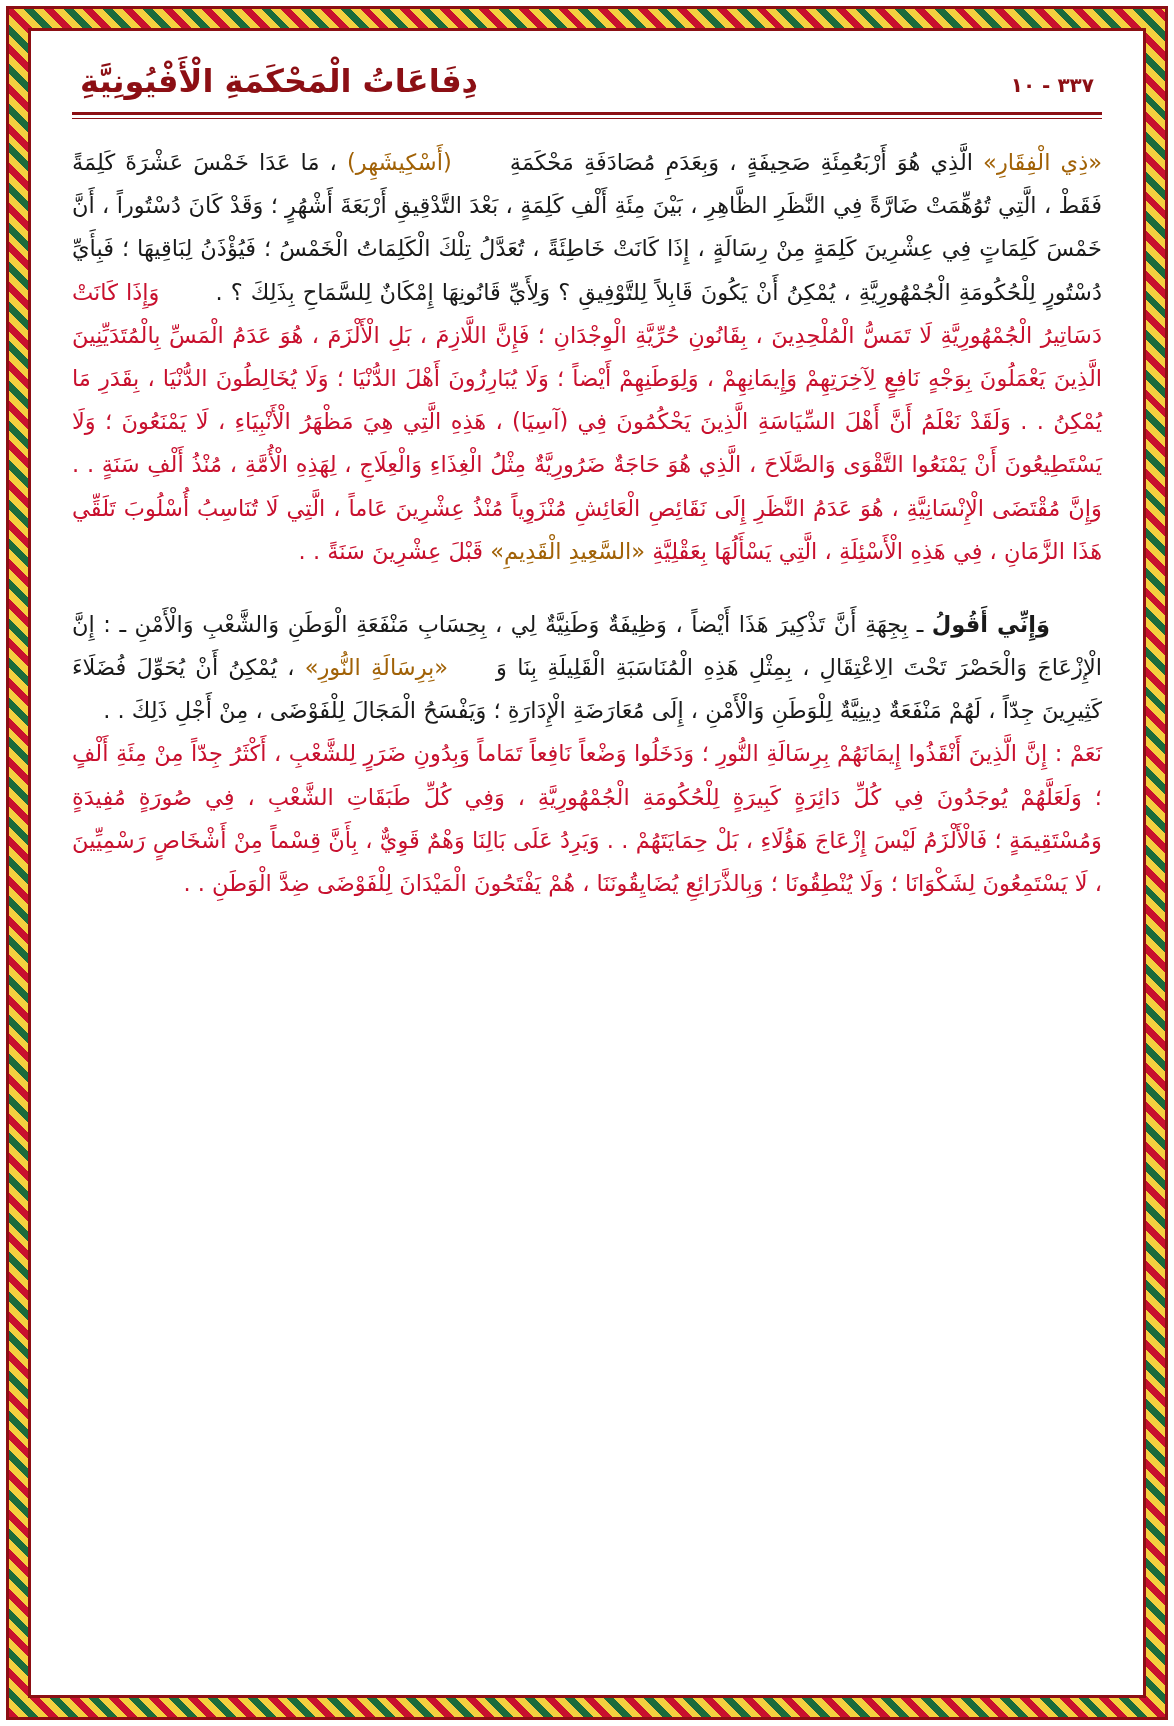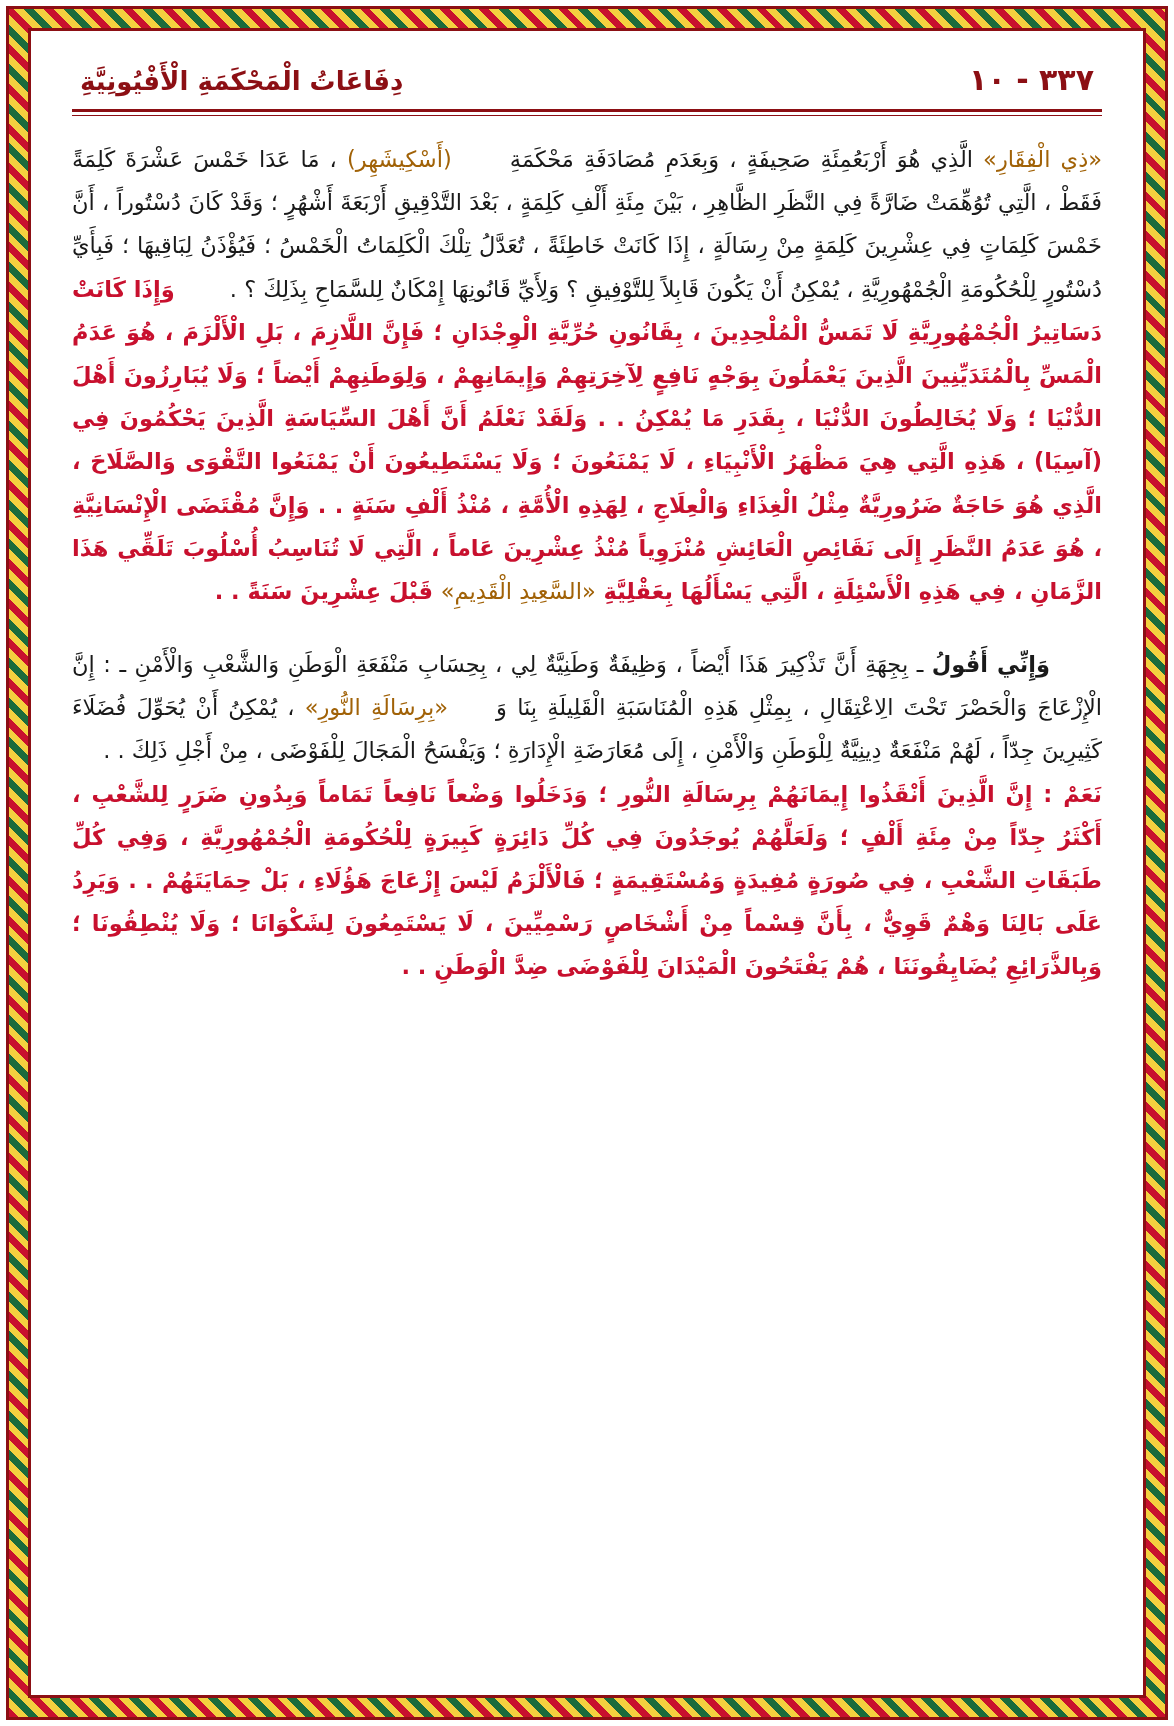--- a/index.html
+++ b/index.html
@@ -75,26 +75,26 @@
     flex-direction: row-reverse;
     justify-content: space-between;
     align-items: baseline;
     direction: rtl;
     padding: 0 8px 0 8px;
   }
   .header-page-number,
   .header-title {
     color: #8c0f14;
     font-weight: bold;
-    font-size: 30px;
+    font-size: 20px;
     letter-spacing: 0;
     white-space: nowrap;
   }
   .header-title {
-    font-size: 26px;
+    font-size: 32px;
   }
 
   .header-rule {
     margin: 12px 0 0 0;
     height: 0;
     border-top: 3px solid #8c0f14;
   }
   .header-rule2 {
     margin-top: 3px;
     height: 0;
@@ -119,21 +119,20 @@
   .para.indent {
     text-indent: 52px;
   }
 
   .black {
     color: #1a1a1a;
     margin-left: 48px;
   }
   .red {
     color: #c8102e;
-    font-weight: bold;
   }
   .quoted {
     font-weight: normal;
     color: #a16207;
     margin-top: 40px;
   }
   .quoted-black {
     font-weight: bold;
     color: #1a1a1a;
     margin-top: 13px;

